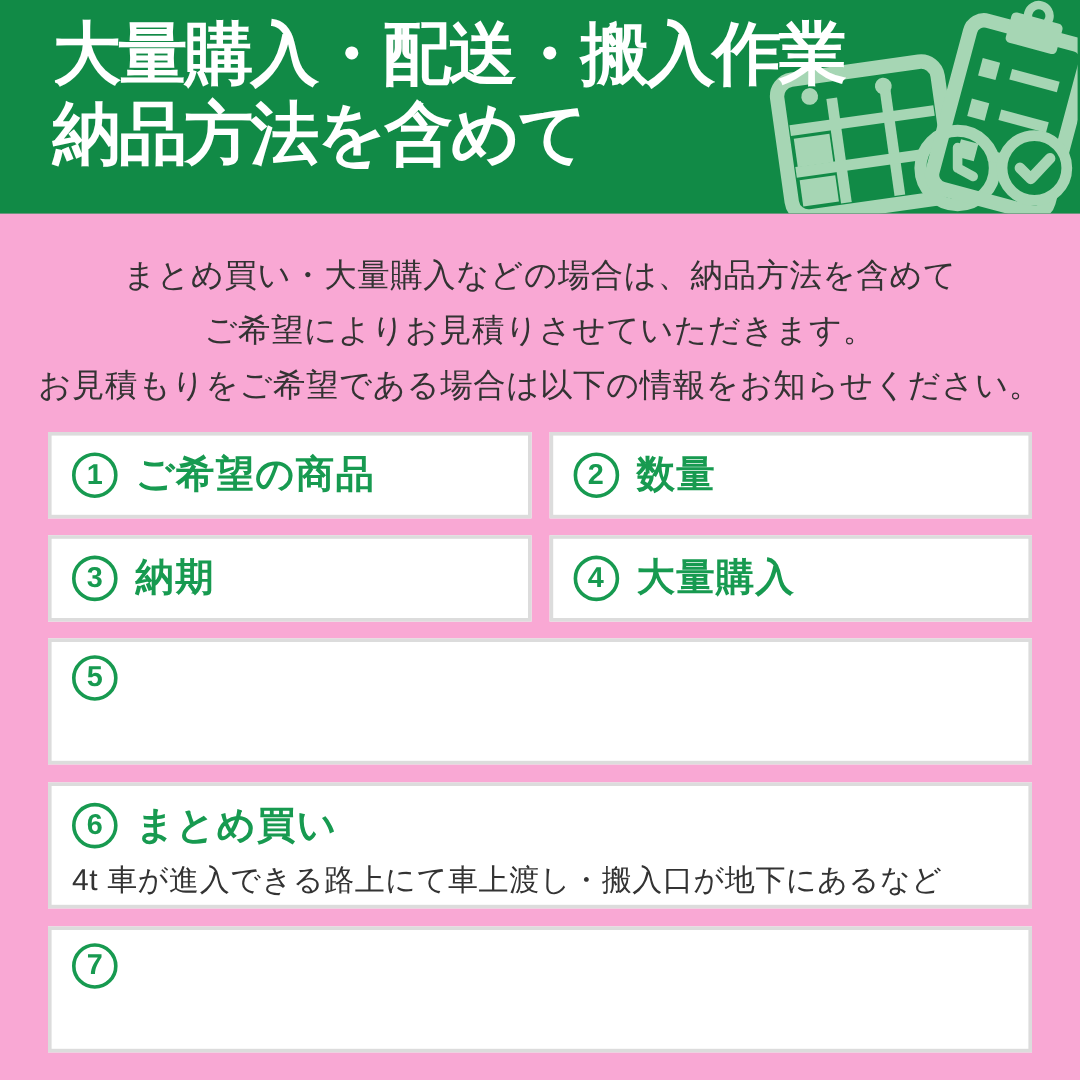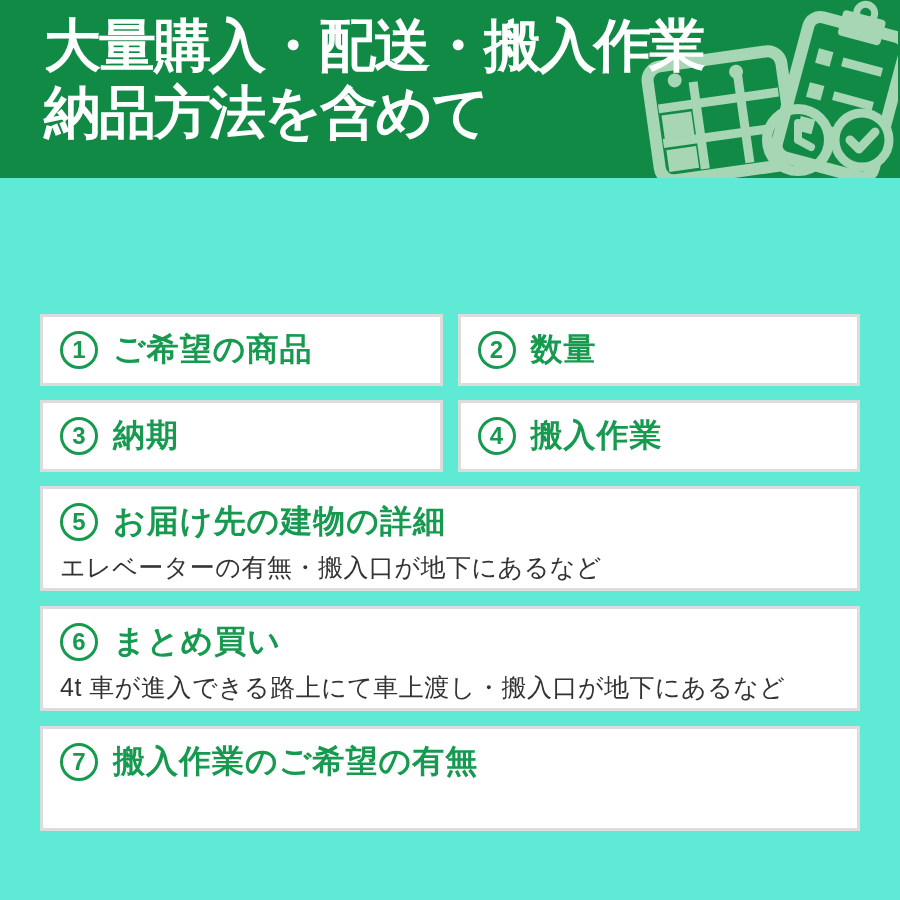--- a/index.html
+++ b/index.html
@@ -3,21 +3,21 @@
 <meta charset="utf-8">
 <style>
   html,body{margin:0;padding:0;}
   body{
     width:900px;height:900px;
     font-family:"Liberation Sans","DejaVu Sans",sans-serif;
   }
   .page{
     position:relative;
     width:900px;height:900px;
-    background:#5eead4;
+    background:#f9a8d4;
     overflow:hidden;
   }
   
   .header{
     position:relative;
     height:178px;
     background:#118a46;
     overflow:hidden;
   }
   .header-title{
@@ -146,22 +146,23 @@
         <line x1="197" y1="133" x2="238" y2="133" stroke-width="9"></line>
       </g>
       <g stroke="#a6d6b4">
         <circle cx="224" cy="140" r="27" fill="#118a46" stroke-width="9"></circle>
         <path d="M212 140 l9 9 l16 -17" fill="none" stroke-width="9" stroke-linecap="round" stroke-linejoin="round"></path>
       </g>
     </svg>
   </header>
 
   <p class="intro">
-    <br>
-    <br>
+    <span>まとめ買い・大量購入などの場合は、納品方法を含めて</span><br>
+    <span>ご希望によりお見積りさせていただきます。</span><br>
+    <span>お見積もりをご希望である場合は以下の情報をお知らせください。</span>
   </p>
 
   <main class="content">
 
     <div class="row">
       <div class="box half">
         <span class="num">1</span>
         <span class="box-title">ご希望の商品</span>
       </div>
       <div class="box half">
@@ -170,41 +171,38 @@
       </div>
     </div>
 
     <div class="row">
       <div class="box half">
         <span class="num">3</span>
         <span class="box-title">納期</span>
       </div>
       <div class="box half">
         <span class="num">4</span>
-        <span class="box-title">搬入作業</span>
+        <span class="box-title">大量購入</span>
       </div>
     </div>
 
     <div class="box full">
       <div class="box-head">
         <span class="num">5</span>
-        <span class="box-title">お届け先の建物の詳細</span>
-      </div>
-      <div class="box-note">エレベーターの有無・搬入口が地下にあるなど</div>
+      </div>
     </div>
 
     <div class="box full">
       <div class="box-head">
         <span class="num">6</span>
         <span class="box-title">まとめ買い</span>
       </div>
       <div class="box-note">4t 車が進入できる路上にて車上渡し・搬入口が地下にあるなど</div>
     </div>
 
     <div class="box full">
       <div class="box-head">
         <span class="num">7</span>
-        <span class="box-title">搬入作業のご希望の有無</span>
       </div>
     </div>
 
   </main>
 </div>
 
 </body></html>

